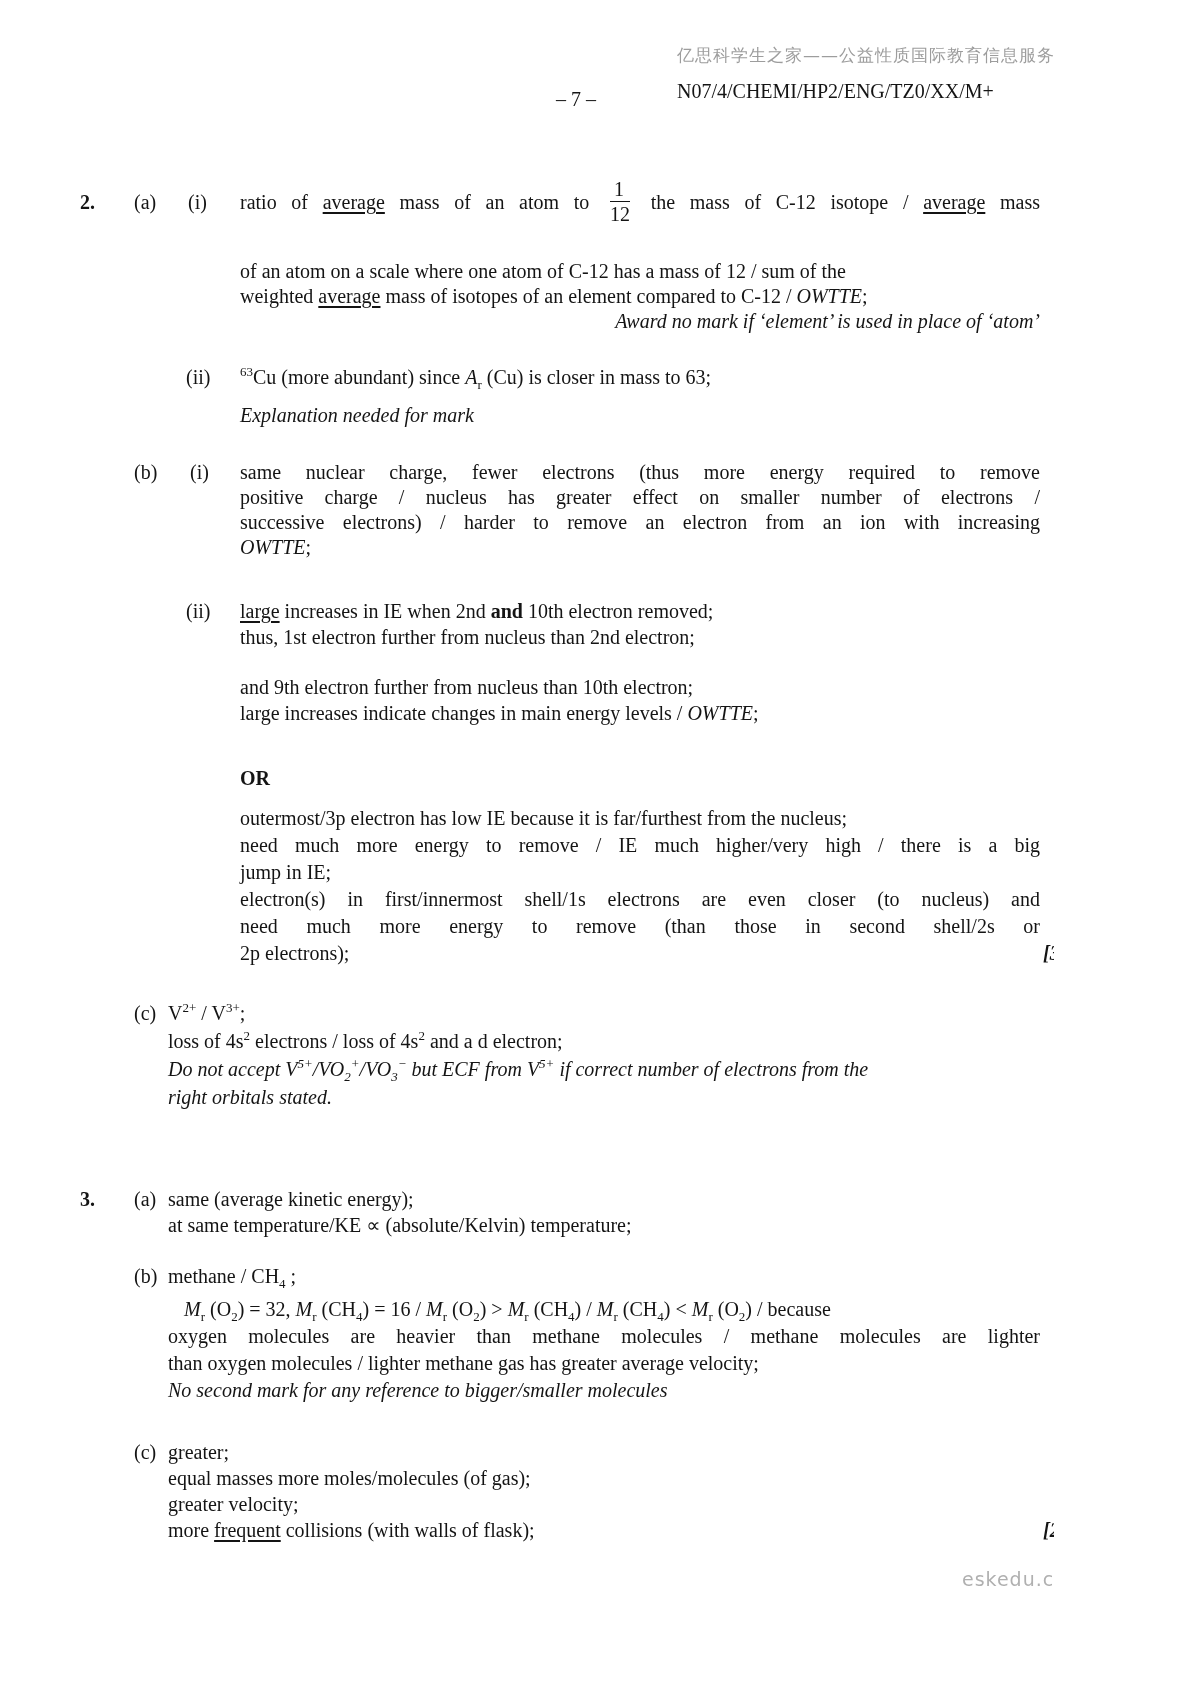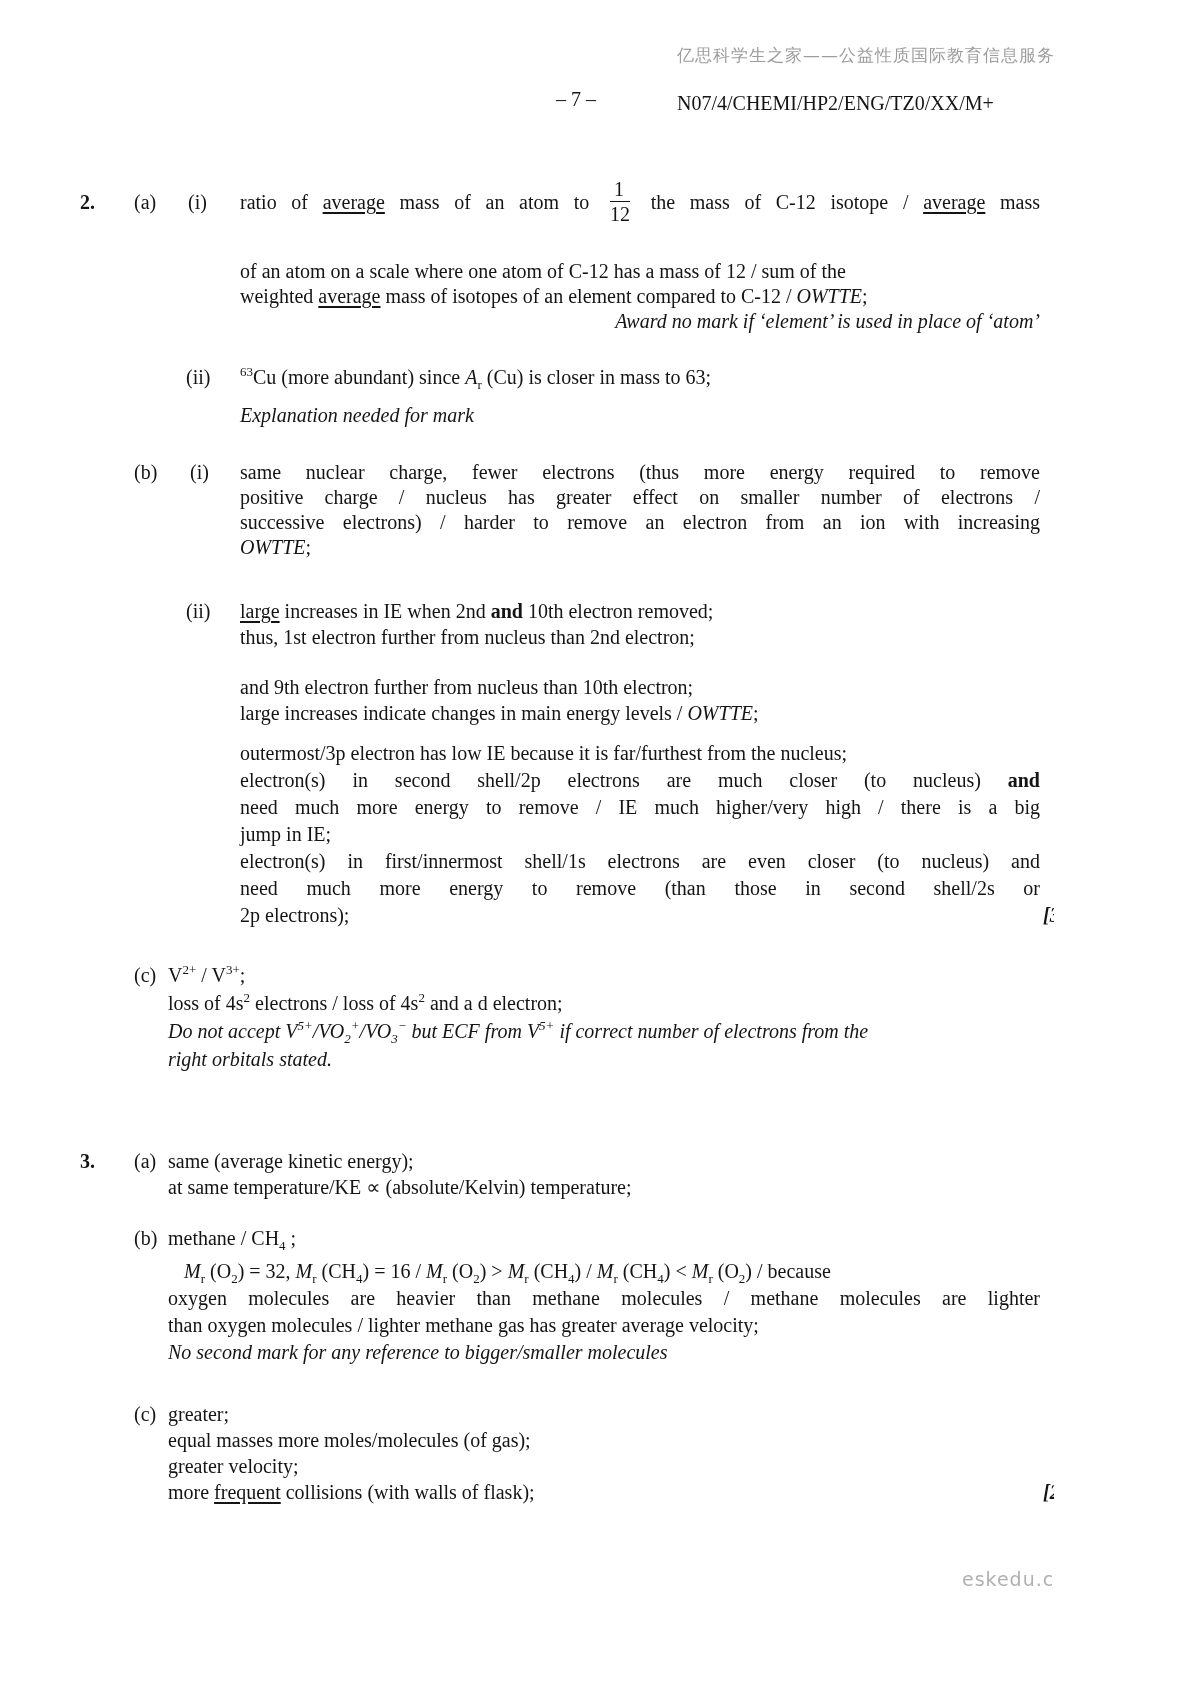--- a/index.html
+++ b/index.html
@@ -7,21 +7,21 @@
     position:relative;width:1054px;height:1685px;background:#ffffff;
     font-family:"Liberation Serif",serif;color:#141414;font-size:20px;
     overflow:hidden;
   }
   .banner{
     position:absolute;left:677px;top:44px;
     font-family:"DejaVu Sans",sans-serif;font-size:17px;color:#9d9d9d;
     letter-spacing:1px;white-space:nowrap;
   }
   .pageno{position:absolute;left:556px;top:88px;font-size:20px;}
-  .papercode{position:absolute;left:677px;top:92px;font-size:20px;white-space:nowrap;}
+  .papercode{position:absolute;left:677px;top:80px;font-size:20px;white-space:nowrap;}
   #content{position:absolute;left:0;top:0;right:0;bottom:0;overflow:hidden;}
   .block{position:relative;}
   .line{position:relative;}
   .line.j{text-align:justify;text-align-last:justify;}
   .lbl{position:absolute;white-space:nowrap;}
   .mark{
     position:absolute;right:-67px;top:0;
     font-weight:700;font-style:italic;white-space:nowrap;
   }
   .u{text-decoration:underline;text-underline-offset:3px;}
@@ -65,23 +65,25 @@
         <div class="line j"><span>positive charge / nucleus has greater effect on smaller number of electrons /</span></div>
         <div class="line j"><span>successive electrons) / harder to remove an electron from an ion with increasing</span></div>
         <div class="line" style="white-space: nowrap;"><span class="i">OWTTE</span><span>;</span><span class="mark">[1]</span></div>
       </div>
       <div class="block" style="margin-left: 240px; width: 800px; margin-top: 38px; line-height: 26px;">
         <div class="line" style="white-space: nowrap;"><span class="u">large</span><span> increases in IE when 2nd </span><span class="b">and</span><span> 10th electron removed;</span><span class="lbl" style="left: -54px;">(ii)</span></div>
         <div class="line" style="white-space: nowrap;"><span>thus, 1st electron further from nucleus than 2nd electron;</span></div>
         <div class="line" style="white-space: nowrap; margin-top: 24px;"><span>and 9th electron further from nucleus than 10th electron;</span></div>
         <div class="line" style="white-space: nowrap;"><span>large increases indicate changes in main energy levels / </span><span class="i">OWTTE</span><span>;</span></div>
       </div>
+      <div class="block" style="margin-left: 240px; width: 800px; margin-top: 40px; line-height: 25px;">
+        <div class="line" style="white-space: nowrap;"><span class="b">OR</span></div>
+      </div>
       <div class="block" style="margin-left: 240px; width: 800px; margin-top: 14px; line-height: 27px;">
         <div class="line" style="white-space: nowrap;"><span>outermost/3p electron has low IE because it is far/furthest from the nucleus;</span></div>
-        <div class="line j"><span>electron(s) in second shell/2p electrons are much closer (to nucleus) </span><span class="b">and</span></div>
         <div class="line j"><span>need much more energy to remove / IE much higher/very high / there is a big</span></div>
         <div class="line" style="white-space: nowrap;"><span>jump in IE;</span></div>
         <div class="line j"><span>electron(s) in first/innermost shell/1s electrons are even closer (to nucleus) and</span></div>
         <div class="line j"><span>need much more energy to remove (than those in second shell/2s or</span></div>
         <div class="line" style="white-space: nowrap;"><span>2p electrons);</span><span class="mark">[3 max]</span></div>
       </div>
       <div class="block" style="margin-left: 168px; width: 872px; margin-top: 32px; line-height: 28px;">
         <div class="line" style="white-space: nowrap;"><span>V</span><span class="sup">2+</span><span> / V</span><span class="sup">3+</span><span>;</span><span class="lbl" style="left: -34px;">(c)</span></div>
         <div class="line" style="white-space: nowrap;"><span>loss of 4s</span><span class="sup">2</span><span> electrons / loss of 4s</span><span class="sup">2</span><span> and a d electron;</span><span class="mark">[2]</span></div>
         <div class="line" style="white-space: nowrap;"><span class="i">Do not accept </span><span class="i">V</span><span class="i sup">5+</span><span class="i">/VO</span><span class="i sub">2</span><span class="i sup">+</span><span class="i">/VO</span><span class="i sub">3</span><span class="i sup">−</span><span class="i"> but ECF from </span><span class="i">V</span><span class="i sup">5+</span><span class="i"> if correct number of electrons from the</span></div>

